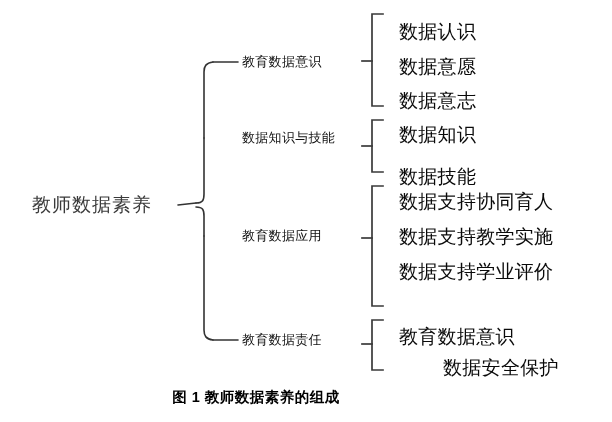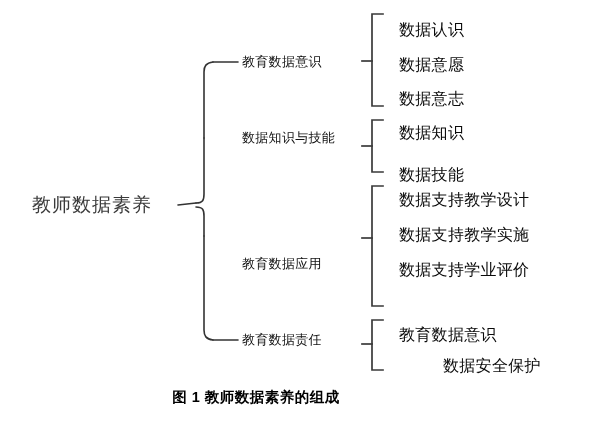--- a/index.html
+++ b/index.html
@@ -48,21 +48,21 @@
     letter-spacing: 1px;
   }
 
   .branch-node {
     font-size: 13px;
     color: #111111;
     letter-spacing: 0.3px;
   }
 
   .leaf-node {
-    font-size: 16px;
+    font-size: 19px;
     color: #0a0a0a;
     letter-spacing: 0.3px;
   }
 
   .figure-caption {
     position: absolute;
     width: 512px;
     text-align: center;
     font-size: 14.5px;
     font-weight: bold;
@@ -126,32 +126,32 @@
       <path d="M 362,344 L 372,344"></path>
     </g>
   </svg>
 
   <div class="node-text root-node" style="left:32px; top:195px;">教师数据素养</div>
 
   <div class="node-text branch-node" style="left:242px; top:55px;">教育数据意识</div>
 
   <div class="node-text branch-node" style="left:242px; top:131px;">数据知识与技能</div>
 
-  <div class="node-text branch-node" style="left:242px; top:229px;margin-top:28px;">教育数据应用</div>
+  <div class="node-text branch-node" style="left:242px; top:229px;">教育数据应用</div>
 
   <div class="node-text branch-node" style="left:242px; top:333px;">教育数据责任</div>
 
   <div class="node-text leaf-node" style="left:399px; top:22px;">数据认识</div>
   <div class="node-text leaf-node" style="left:399px; top:57px;">数据意愿</div>
   <div class="node-text leaf-node" style="left:399px; top:91px;">数据意志</div>
 
   <div class="node-text leaf-node" style="left:399px; top:125px;">数据知识</div>
   <div class="node-text leaf-node" style="left:399px; top:167px;">数据技能</div>
 
-  <div class="node-text leaf-node" style="left:399px; top:192px;">数据支持教学设计</div>
+  <div class="node-text leaf-node" style="left:399px; top:192px;">数据支持协同育人</div>
   <div class="node-text leaf-node" style="left:399px; top:227px;">数据支持教学实施</div>
   <div class="node-text leaf-node" style="left:399px; top:262px;">数据支持学业评价</div>
 
   <div class="node-text leaf-node" style="left:399px; top:327px;">教育数据意识</div>
   <div class="node-text leaf-node" style="left:399px; top:358px;margin-left:44px;">数据安全保护</div>
 
   <div class="figure-caption" style="top:388px;">图 1  教师数据素养的组成</div>
 
 </div>
 

